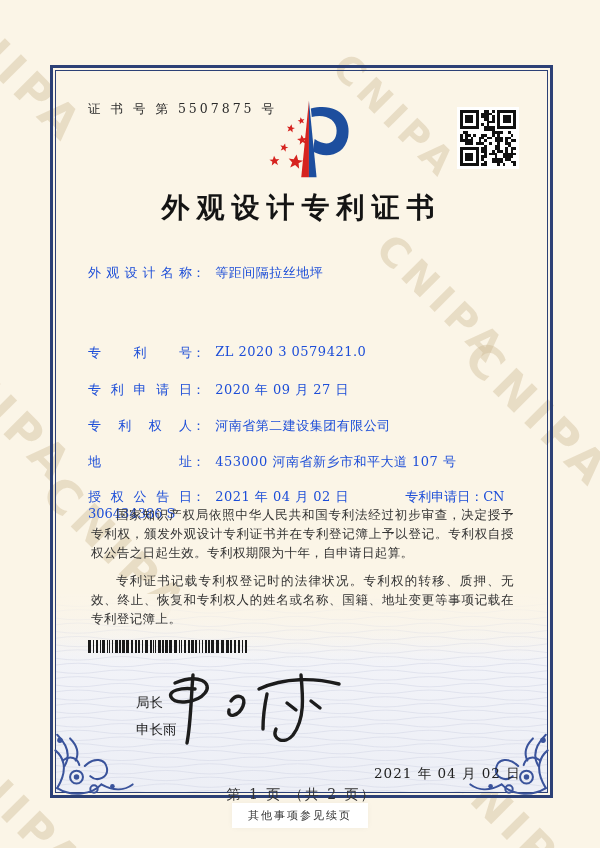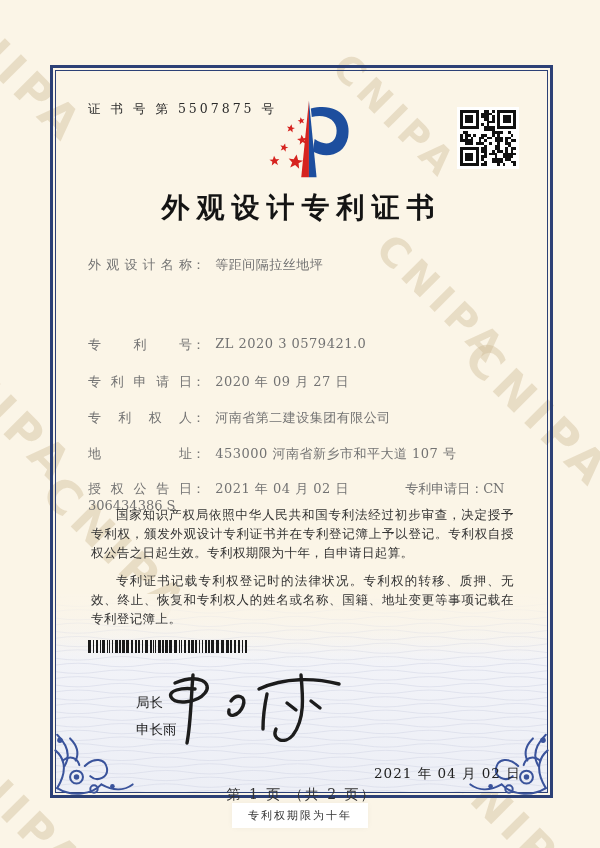--- a/index.html
+++ b/index.html
@@ -19,21 +19,21 @@
      background:linear-gradient(180deg, rgba(242,243,248,0) 0%, #f2f3f8 30%, #edeff6 100%);}
   .wave-svg{position:absolute;left:0;top:0;width:100%;height:100%;}
   .wave-fade{position:absolute;left:0;right:0;top:0;height:70px;
      background:linear-gradient(180deg,#fbf5e8 0%, rgba(251,245,232,0) 100%);}
   
   .certno{position:absolute;left:32px;top:30px;font-size:12.5px;color:#2b2b2b;letter-spacing:3px;}
   .logo{position:absolute;left:203px;top:26px;width:96px;height:86px;}
   .qr{position:absolute;right:28px;top:36px;width:56px;height:56px;background:#fff;padding:3px;}
   .title{position:absolute;left:0;right:0;top:118px;text-align:center;font-size:28px;font-weight:bold;
          color:#141414;letter-spacing:7px;}
-  .row{position:absolute;left:32px;right:26px;font-size:13px;color:#737373;}
+  .row{position:absolute;left:32px;right:26px;font-size:13px;color:#1d4ed8;margin-top:8px;}
   .lbl{display:inline-block;width:104px;text-align:justify;text-align-last:justify;vertical-align:top;}
   .colon{vertical-align:top;}
   .val{display:inline-block;vertical-align:top;margin-left:6px;letter-spacing:0.5px;}
   .val-wrap{display:inline-block;vertical-align:top;margin-left:6px;max-width:330px;letter-spacing:0.5px;}
   .pair2{margin-left:52px;}
   .paras{position:absolute;left:26px;right:24px;top:425px;font-size:12.5px;line-height:19px;color:#333;
          text-align:justify;letter-spacing:0.4px;}
   .paras p{margin:9px;text-indent:2em;}
   .barcode{position:absolute;left:32px;top:569px;width:164px;height:13px;}
   .signer{position:absolute;left:34px;top:623px;font-size:13.5px;color:#222;
@@ -416,16 +416,16 @@
 
         <div class="issue-date">2021 年 04 月 02 日</div>
 
         <div class="page-footer">第 1 页 （共 2 页）</div>
 
       </div>
     </div>
   </div>
 
   <div class="cont-note">
-    <span>专利权期限为十年</span>
+    <span>其他事项参见续页</span>
   </div>
 
 </div>
 
 </body></html>

